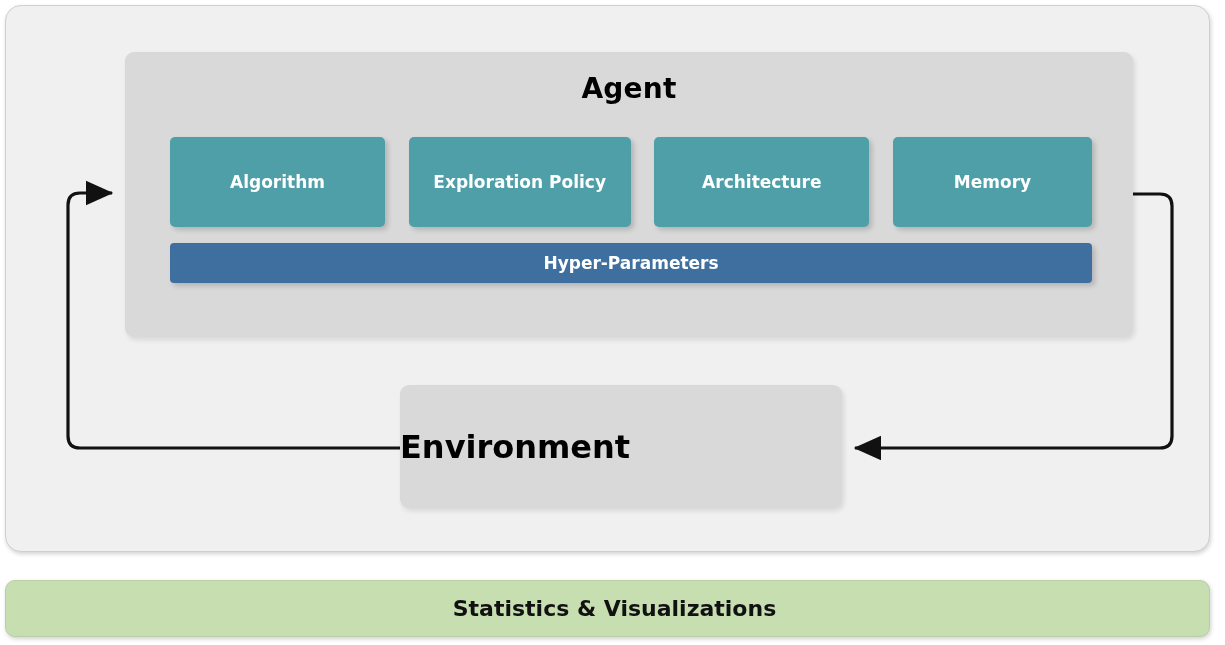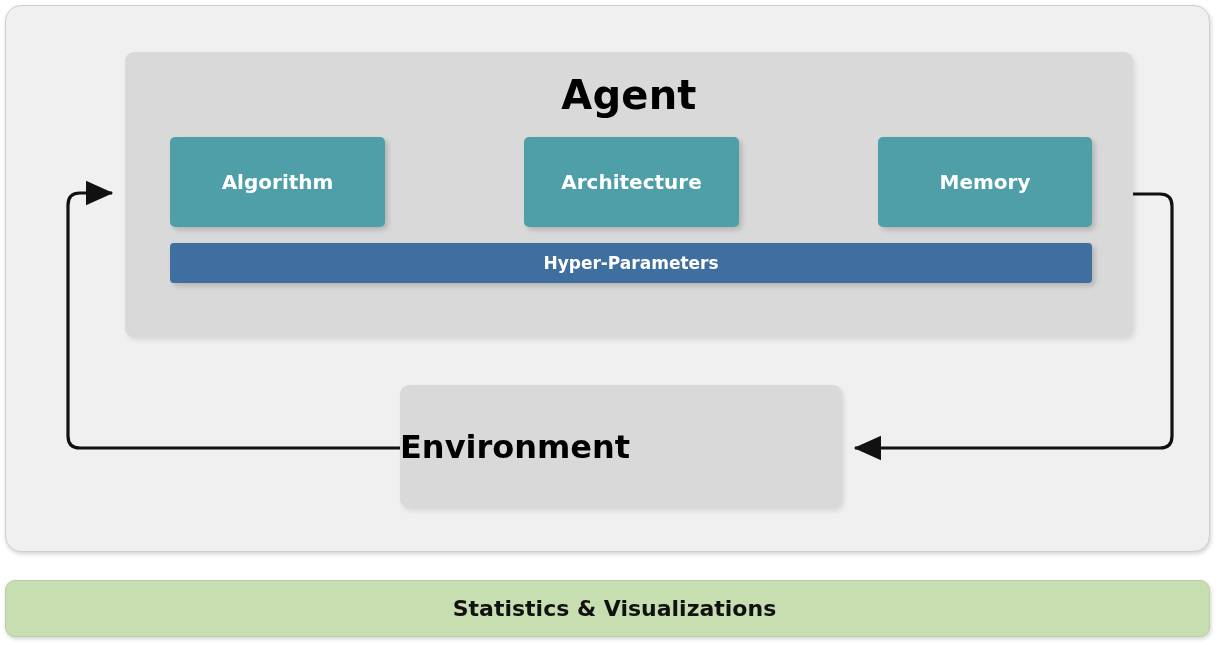--- a/index.html
+++ b/index.html
@@ -48,21 +48,21 @@
     border-radius: 9px;
     box-shadow: 2px 3px 5px rgba(0,0,0,0.10);
   }
 
   .agent-title {
     position: absolute;
     left: 0;
     top: 20px;
     width: 100%;
     text-align: center;
-    font-size: 40px;
+    font-size: 28px;
     font-weight: bold;
     color: #000000;
     letter-spacing: 0.2px;
   }
 
   
   .component-row {
     position: absolute;
     left: 45px;
     top: 85px;
@@ -73,29 +73,29 @@
   }
 
   .component-box {
     height: 90px;
     background: #4f9fa8;
     border-radius: 5px;
     display: flex;
     align-items: center;
     justify-content: center;
     color: #ffffff;
-    font-size: 20px;
+    font-size: 17px;
     font-weight: bold;
     box-shadow: 3px 3px 5px rgba(0,0,0,0.17);
     box-sizing: border-box;
   }
   .component-box.w0 { width: 215px; }
   .component-box.w1 { width: 222px; }
   .component-box.w2 { width: 215px; }
-  .component-box.w3 { width: 214px; }
+  .component-box.w3 { width: 199px; }
 
   
   .hyper-bar {
     position: absolute;
     left: 45px;
     top: 191px;
     width: 922px;
     height: 40px;
     background: #3f6f9f;
     border-radius: 4px;
@@ -184,20 +184,23 @@
   <div class="agent-box">
 
     <div class="agent-title">Agent</div>
 
     <div class="component-row">
 
       <div class="component-box w0">
         <span>Algorithm</span>
       </div>
 
+      <div class="component-box w1">
+        <span>Exploration Policy</span>
+      </div>
 
       <div class="component-box w2">
         <span>Architecture</span>
       </div>
 
       <div class="component-box w3">
         <span>Memory</span>
       </div>
 
     </div>

